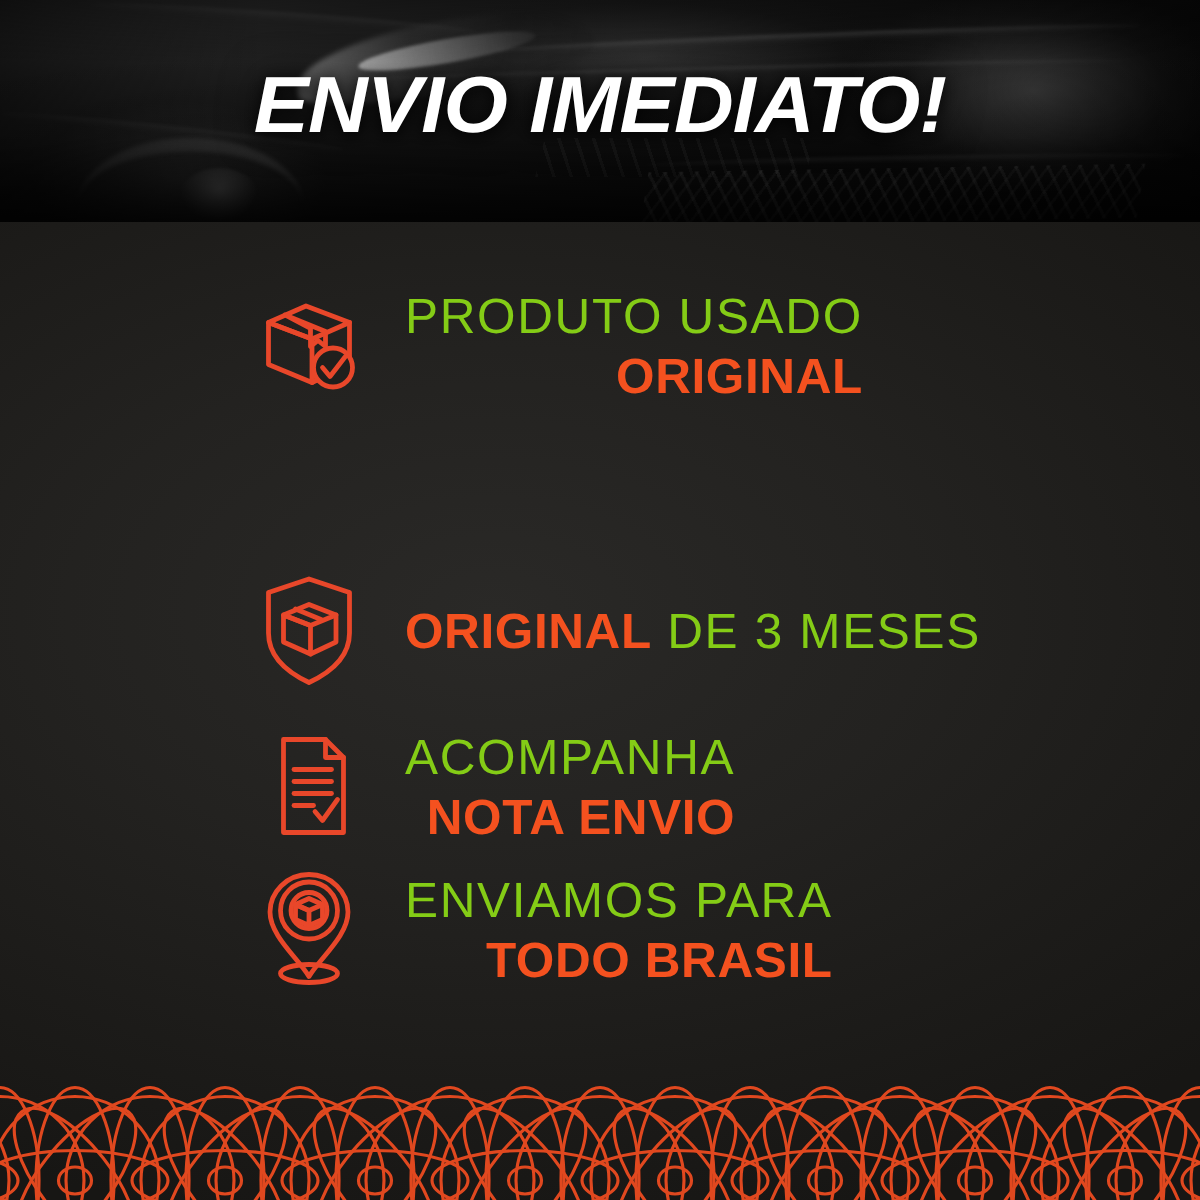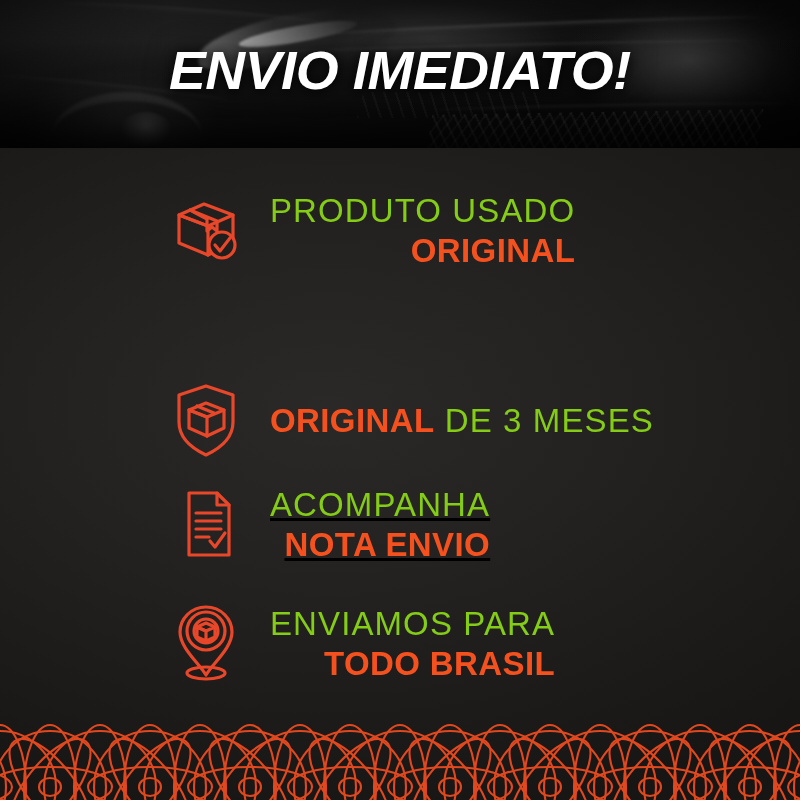--- a/index.html
+++ b/index.html
@@ -146,22 +146,22 @@
   .feature-row {
     position: absolute;
     left: 160px;
     display: flex;
     align-items: center;
     height: 92px;
   }
   .r0 { top: 36px; }
   .r1 { top: 132px; }
   .r2 { top: 226px; }
-  .r3 { top: 330px; text-decoration: underline; }
-  .r4 { top: 425px; margin-top: 24px; }
+  .r3 { top: 330px; }
+  .r4 { top: 425px; }
 
   .feature-icon {
     width: 92px;
     flex: 0 0 92px;
     display: flex;
     align-items: center;
     justify-content: center;
   }
   .feature-icon svg { display: block; }
 

